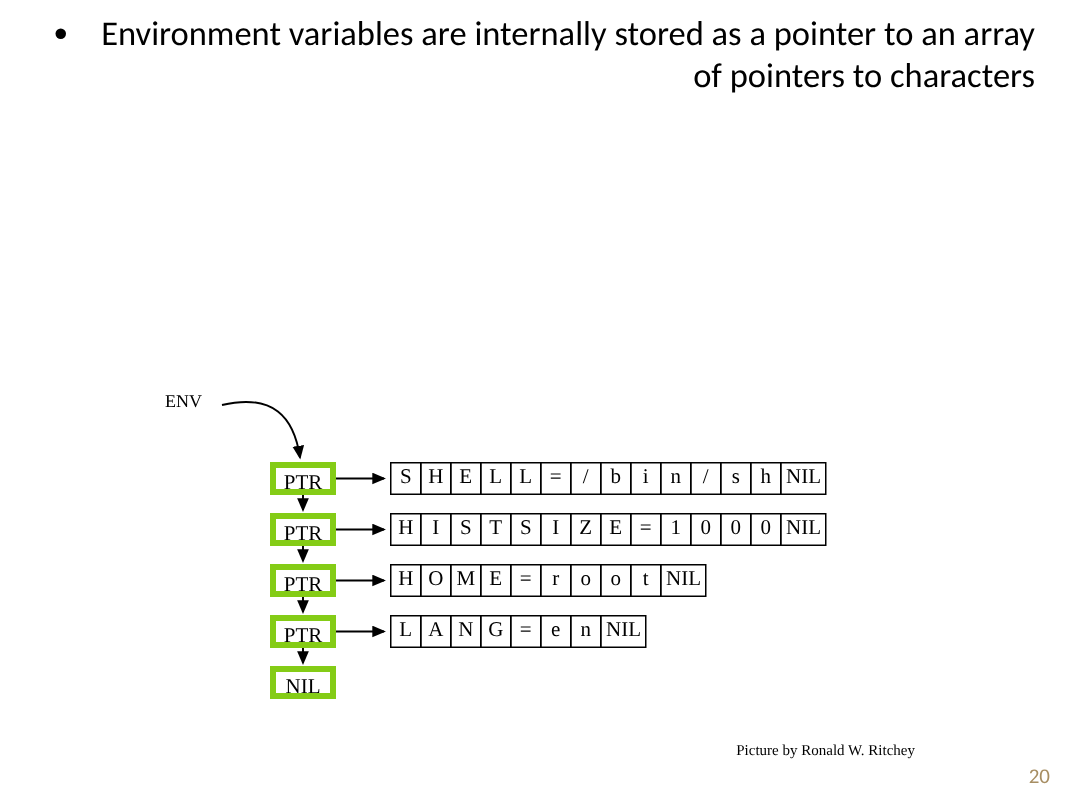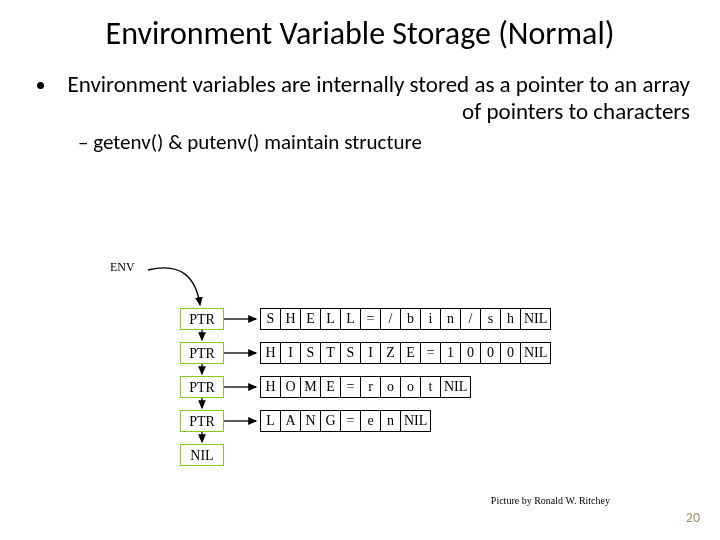--- a/index.html
+++ b/index.html
@@ -55,21 +55,21 @@
     font-family: "Times New Roman", Times, serif;
   }
   .ptr-col {
     position: absolute;
     left: 70px;
     top: 48px;
   }
   .ptr-box, .nil-box {
     width: 44px;
     height: 22px;
-    border: 1px solid #84cc16;
+    border: 4px solid #84cc16;
     font-size: 14px;
     text-align: center;
     line-height: 22px;
     box-sizing: border-box;
     margin-bottom: 12px;
     background: #fff;
     font-family: "Times New Roman", Times, serif;
   }
   .rows {
     position: absolute;
@@ -118,27 +118,23 @@
     font-size: 14px;
     color: #a78e63;
     font-family: Calibri, Arial, sans-serif;
   }
 </style>
 </head>
 <body>
 
 <div class="slide">
 
-  <h1 class="title">Environment Variable Storage (Normal)</h1>
 
   <ul class="b1">
     <li>Environment variables are internally stored as a pointer to an array of pointers to characters</li>
-    <ul class="b2">
-      <li>getenv() &amp; putenv() maintain structure</li>
-    </ul>
   </ul>
 
   <div class="diagram">
 
     <div class="env-label">ENV</div>
 
     <div class="ptr-col">
       <div class="ptr-box">PTR</div>
       <div class="ptr-box">PTR</div>
       <div class="ptr-box">PTR</div>

